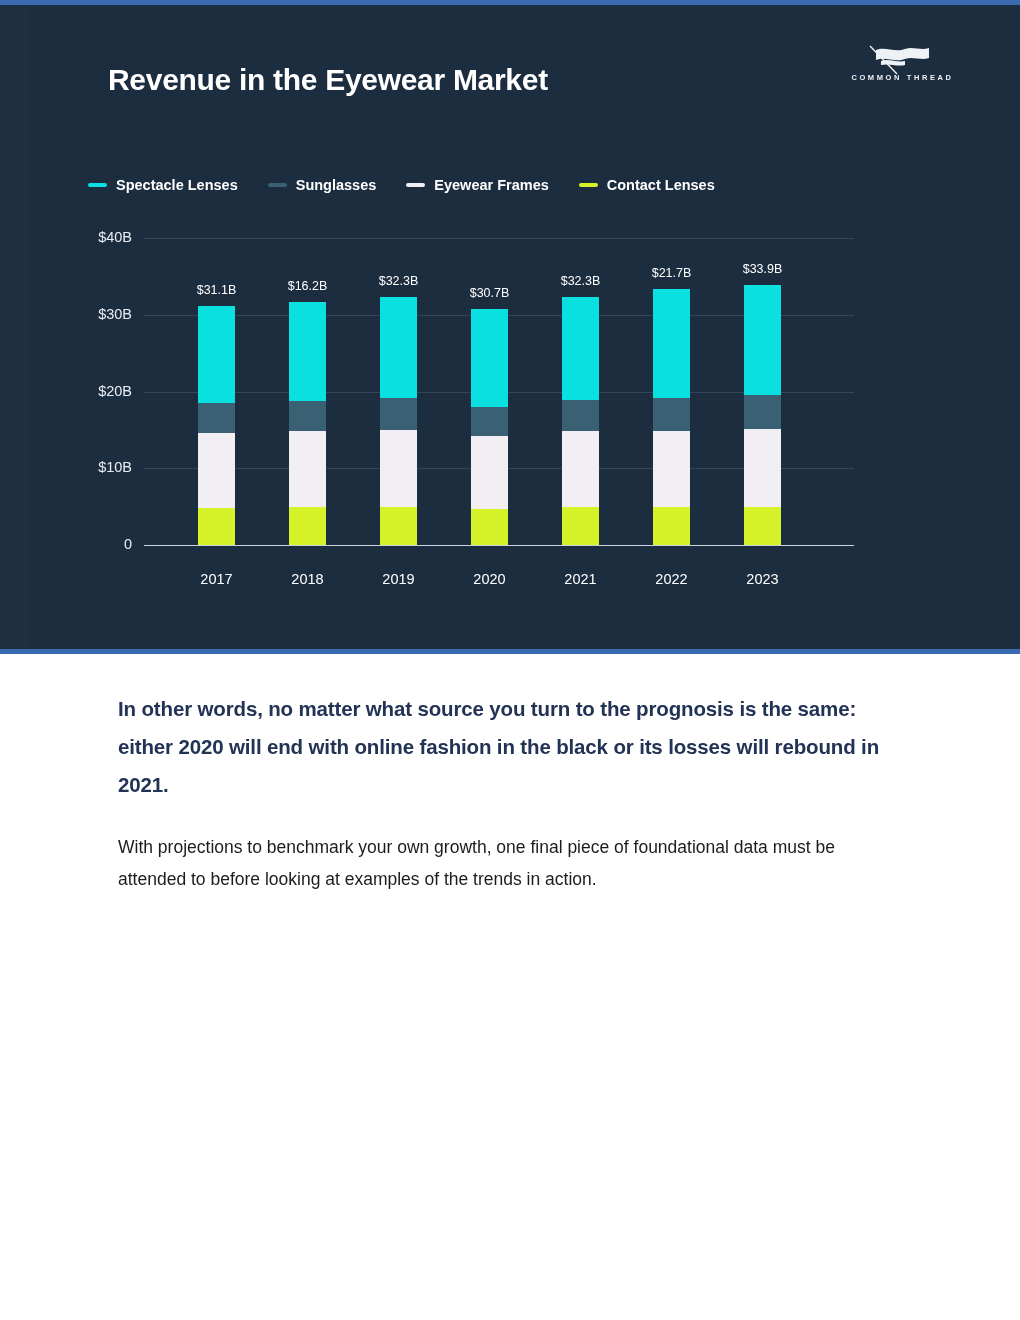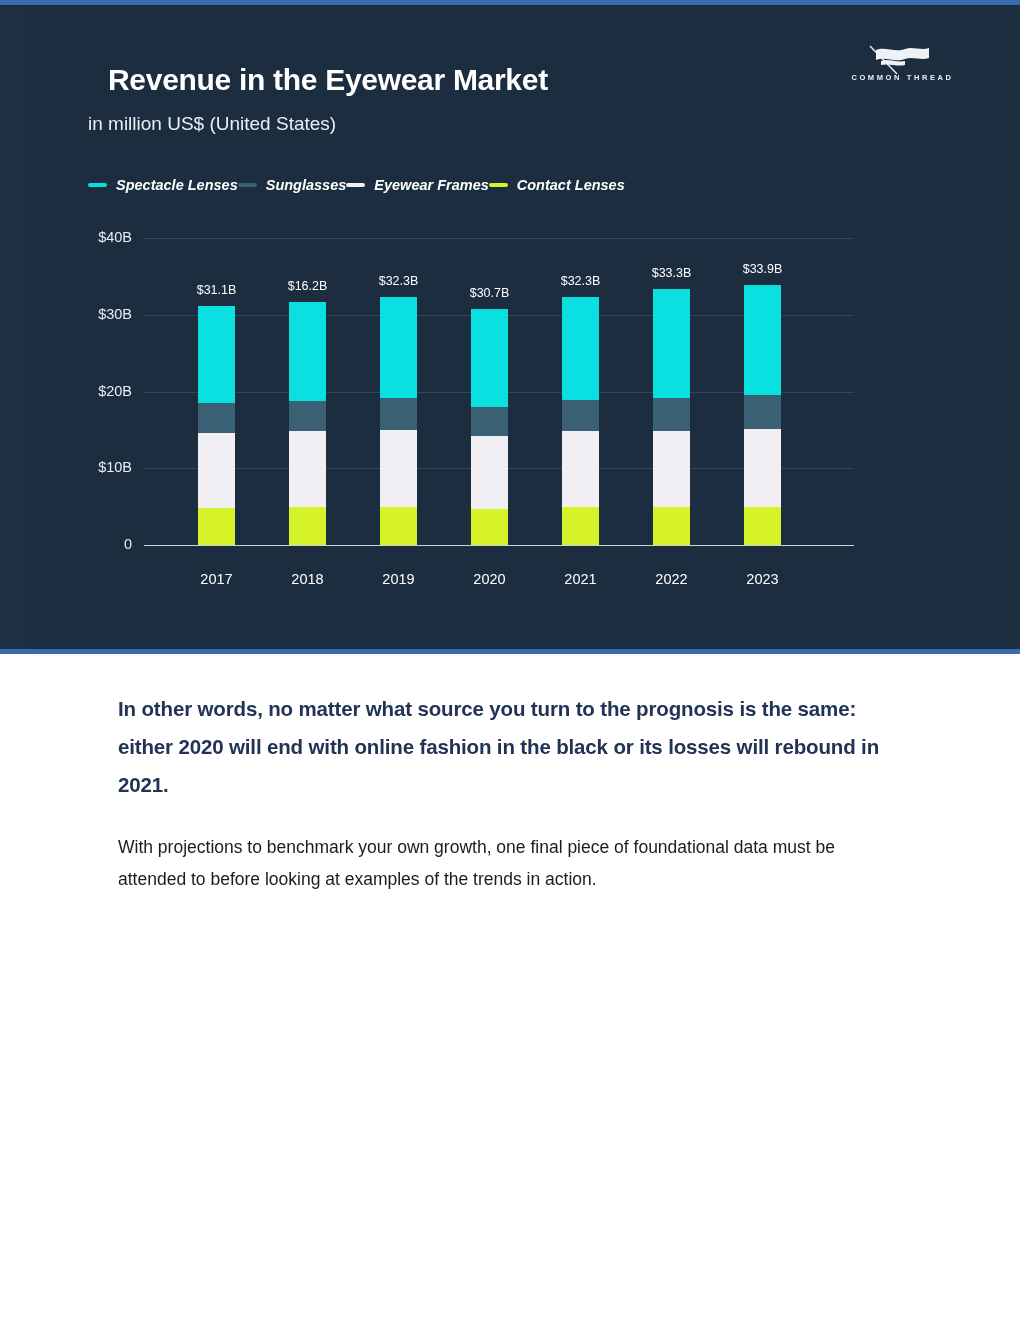--- a/index.html
+++ b/index.html
@@ -86,21 +86,21 @@
     letter-spacing: 2.6px;
     color: #eef2f6;
   }
 
   
   .legend {
     position: absolute;
     left: 88px; top: 172px;
     display: flex;
     align-items: center;
-    font-style: italic;
+    gap: 30px;
   }
   .legend-item {
     display: flex;
     align-items: center;
     gap: 9px;
   }
   .legend-swatch {
     width: 19px;
     height: 4px;
     border-radius: 2px;
@@ -195,21 +195,20 @@
 </style>
 </head>
 <body>
 
 <div class="accent-strip-top"></div>
 
 <div class="chart-panel">
   <div class="chart-panel-inner-edge"></div>
 
   <div class="chart-title">Revenue in the Eyewear Market</div>
-  <div class="chart-subtitle">in million US$ (United States)</div>
 
   <div class="logo">
     <svg class="logo-flag" viewBox="0 0 66 30">
       <path d="M3 1 L30 29" stroke="#eef2f6" stroke-width="1.4" fill="none"></path>
       <path d="M9 5 C18 1, 28 8, 38 4 C46 1, 54 6, 62 3 L62 13 C54 16, 46 11, 38 14 C28 18, 18 11, 9 15 Z" fill="#eef2f6"></path>
       <path d="M14 16 C22 13, 30 18, 38 16 L38 20 C30 22, 22 18, 14 20 Z" fill="#eef2f6"></path>
     </svg>
     <div class="logo-text">COMMON THREAD</div>
   </div>
 
@@ -292,21 +291,21 @@
         <div class="bar-seg" title="Spectacle Lenses: 13.4" style="top: 292.097px; height: 102.845px; background: rgb(10, 224, 224);"></div>
       </div>
       <div class="bar-total-label" style="left: 535.5px; top: 269.097px;">$32.3B</div>
       <div class="xtick-label" style="left: 535.5px;">2021</div>
       <div class="bar" style="left: 653px;">
         <div class="bar-seg" title="Contact Lenses: 4.9" style="top: 502.392px; height: 37.6075px; background: rgb(214, 242, 41);"></div>
         <div class="bar-seg" title="Eyewear Frames: 10" style="top: 425.642px; height: 76.75px; background: rgb(242, 239, 244);"></div>
         <div class="bar-seg" title="Sunglasses: 4.3" style="top: 392.64px; height: 33.0025px; background: rgb(58, 96, 115);"></div>
         <div class="bar-seg" title="Spectacle Lenses: 14.1" style="top: 284.423px; height: 108.218px; background: rgb(10, 224, 224);"></div>
       </div>
-      <div class="bar-total-label" style="left: 626.5px; top: 261.423px;">$33.3B</div>
+      <div class="bar-total-label" style="left: 626.5px; top: 261.423px;">$21.7B</div>
       <div class="xtick-label" style="left: 626.5px;">2022</div>
       <div class="bar" style="left: 744px;">
         <div class="bar-seg" title="Contact Lenses: 5" style="top: 501.625px; height: 38.375px; background: rgb(214, 242, 41);"></div>
         <div class="bar-seg" title="Eyewear Frames: 10.1" style="top: 424.108px; height: 77.5175px; background: rgb(242, 239, 244);"></div>
         <div class="bar-seg" title="Sunglasses: 4.4" style="top: 390.337px; height: 33.77px; background: rgb(58, 96, 115);"></div>
         <div class="bar-seg" title="Spectacle Lenses: 14.4" style="top: 279.817px; height: 110.52px; background: rgb(10, 224, 224);"></div>
       </div>
       <div class="bar-total-label" style="left: 717.5px; top: 256.817px;">$33.9B</div>
       <div class="xtick-label" style="left: 717.5px;">2023</div>
     </div>

